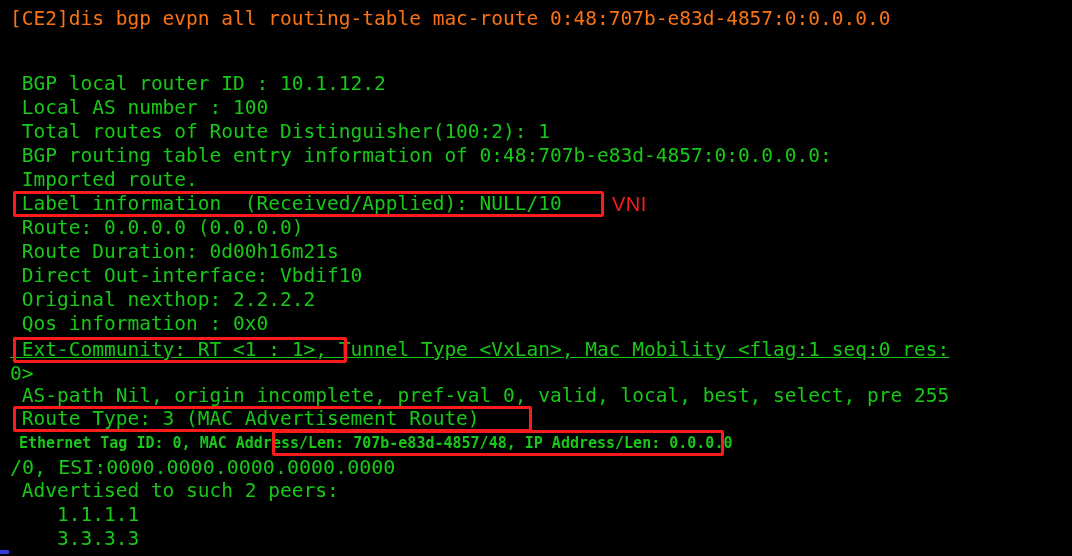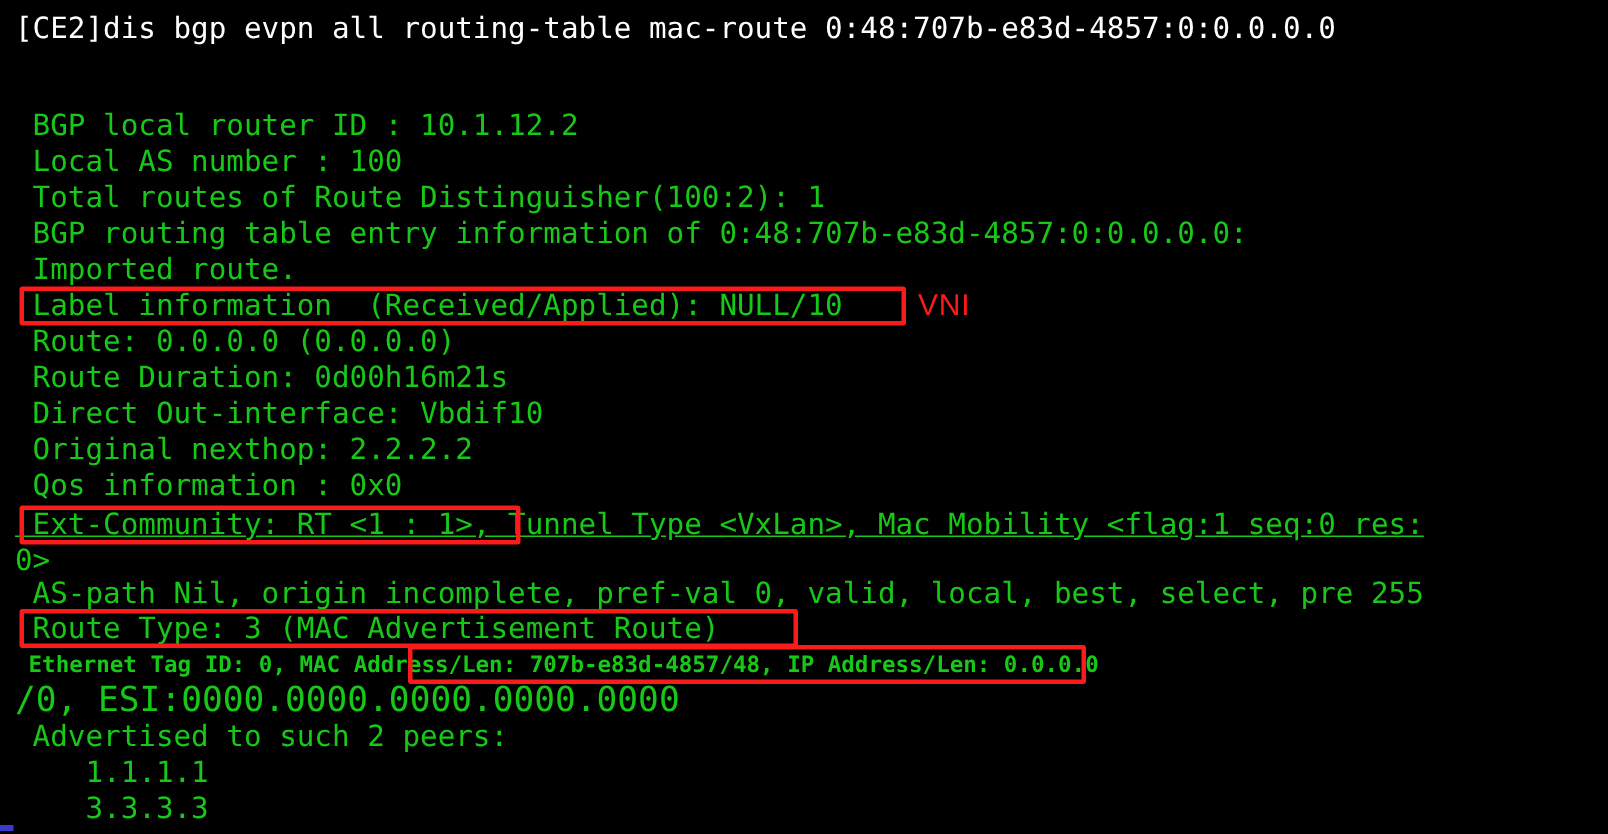--- a/index.html
+++ b/index.html
@@ -33,21 +33,21 @@
     left: 0;
     top: 0;
     white-space: pre;
     font-family: "DejaVu Sans Mono", "Liberation Mono", monospace;
     font-size: 19.5px;
     line-height: 24px;
     color: #18c818;
     padding: 0;
     margin: 0;
   }
-  .row.prompt { color: #ffffff; }
+  .row.prompt { color: #f97316; }
 
   
   .hl {
     position: absolute;
     border: 3px solid #fb1b1b;
     border-radius: 2px;
     box-sizing: border-box;
     background: transparent;
     pointer-events: none;
   }
@@ -87,21 +87,21 @@
       <div class="row" style="top: 216px; left: 10px; font-size: 19.5px; line-height: 24px;"> Route: 0.0.0.0 (0.0.0.0)</div>
       <div class="row" style="top: 240px; left: 10px; font-size: 19.5px; line-height: 24px;"> Route Duration: 0d00h16m21s</div>
       <div class="row" style="top: 264px; left: 10px; font-size: 19.5px; line-height: 24px;"> Direct Out-interface: Vbdif10</div>
       <div class="row" style="top: 288px; left: 10px; font-size: 19.5px; line-height: 24px;"> Original nexthop: 2.2.2.2</div>
       <div class="row" style="top: 312px; left: 10px; font-size: 19.5px; line-height: 24px;"> Qos information : 0x0</div>
       <div class="row" style="top: 338px; left: 10px; font-size: 19.5px; line-height: 24px; text-decoration: underline;"> Ext-Community: RT &lt;1 : 1&gt;, Tunnel Type &lt;VxLan&gt;, Mac Mobility &lt;flag:1 seq:0 res:</div>
       <div class="row" style="top: 362px; left: 10px; font-size: 19.5px; line-height: 24px;">0&gt;</div>
       <div class="row" style="top: 384px; left: 10px; font-size: 19.5px; line-height: 24px;"> AS-path Nil, origin incomplete, pref-val 0, valid, local, best, select, pre 255</div>
       <div class="row" style="top: 407px; left: 10px; font-size: 19.5px; line-height: 24px;"> Route Type: 3 (MAC Advertisement Route)</div>
       <div class="row" style="top: 431px; left: 10px; font-size: 15px; line-height: 24px; font-weight: bold;"> Ethernet Tag ID: 0, MAC Address/Len: 707b-e83d-4857/48, IP Address/Len: 0.0.0.0</div>
-      <div class="row" style="top: 455px; left: 10px; font-size: 23px; line-height: 24px;">/0, ESI:0000.0000.0000.0000.0000</div>
+      <div class="row" style="top: 455px; left: 10px; font-size: 20px; line-height: 24px;">/0, ESI:0000.0000.0000.0000.0000</div>
       <div class="row" style="top: 479px; left: 10px; font-size: 19.5px; line-height: 24px;"> Advertised to such 2 peers:</div>
       <div class="row" style="top: 503px; left: 10px; font-size: 19.5px; line-height: 24px;">    1.1.1.1</div>
       <div class="row" style="top: 527px; left: 10px; font-size: 19.5px; line-height: 24px;">    3.3.3.3</div>
     </div>
 
   <div id="highlights">
       <div class="hl" style="left: 13px; top: 191px; width: 591px; height: 26px; border-color: rgb(251, 27, 27);"></div>
       <div class="hl" style="left: 13px; top: 337px; width: 334px; height: 26px; border-color: rgb(251, 27, 27);"></div>
       <div class="hl" style="left: 13px; top: 406px; width: 519px; height: 26px; border-color: rgb(251, 27, 27);"></div>
       <div class="hl" style="left: 272px; top: 430px; width: 452px; height: 26px; border-color: rgb(251, 27, 27);"></div>

